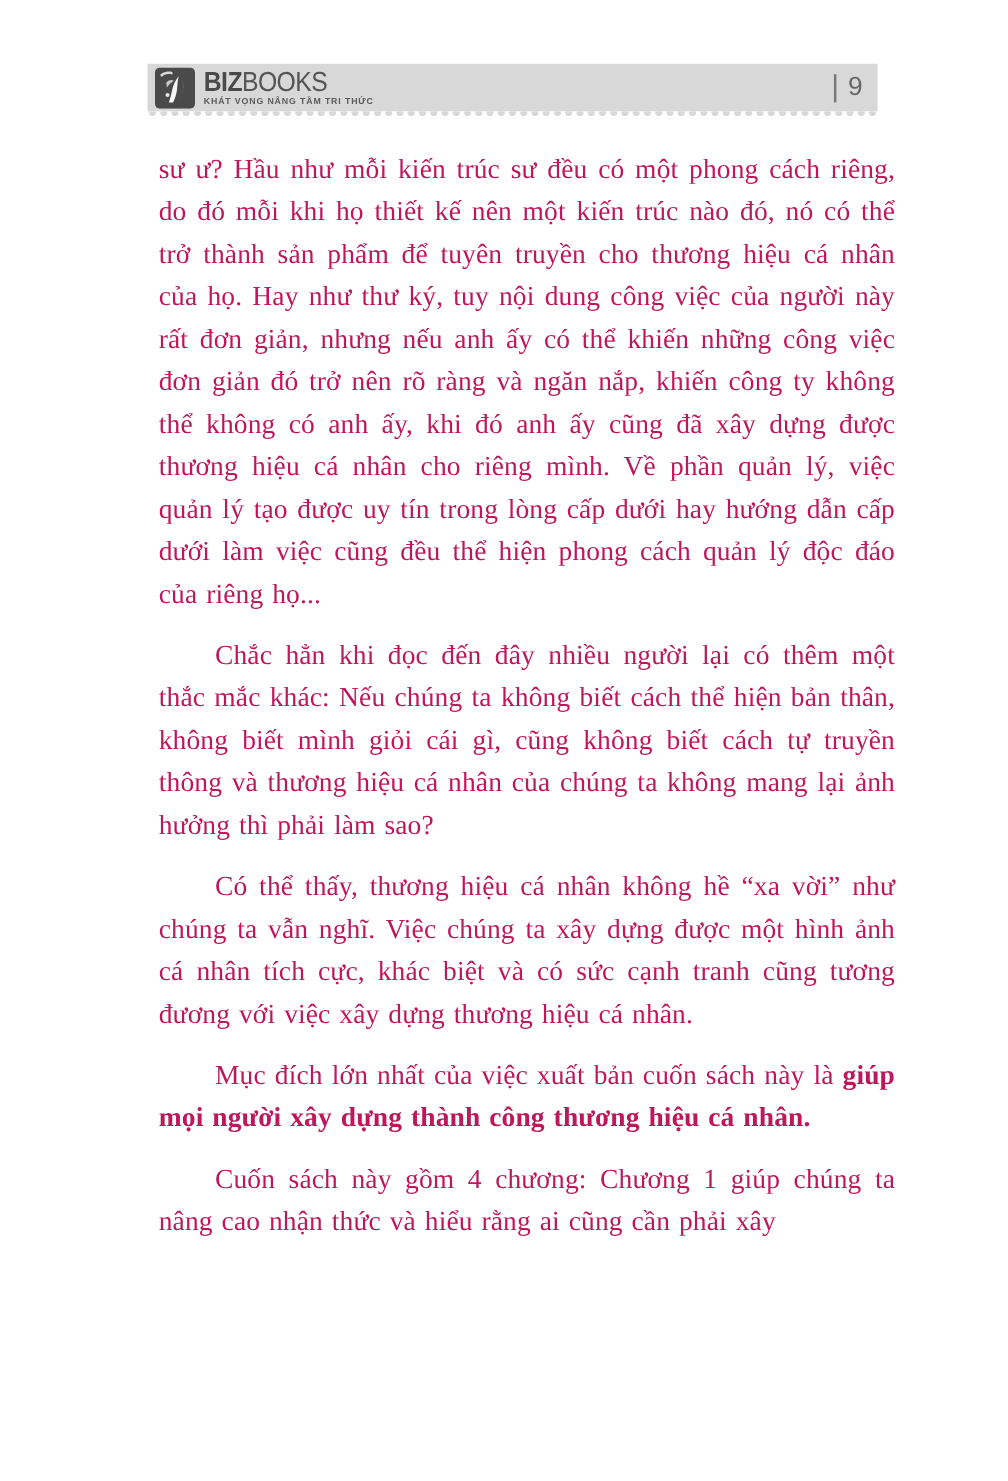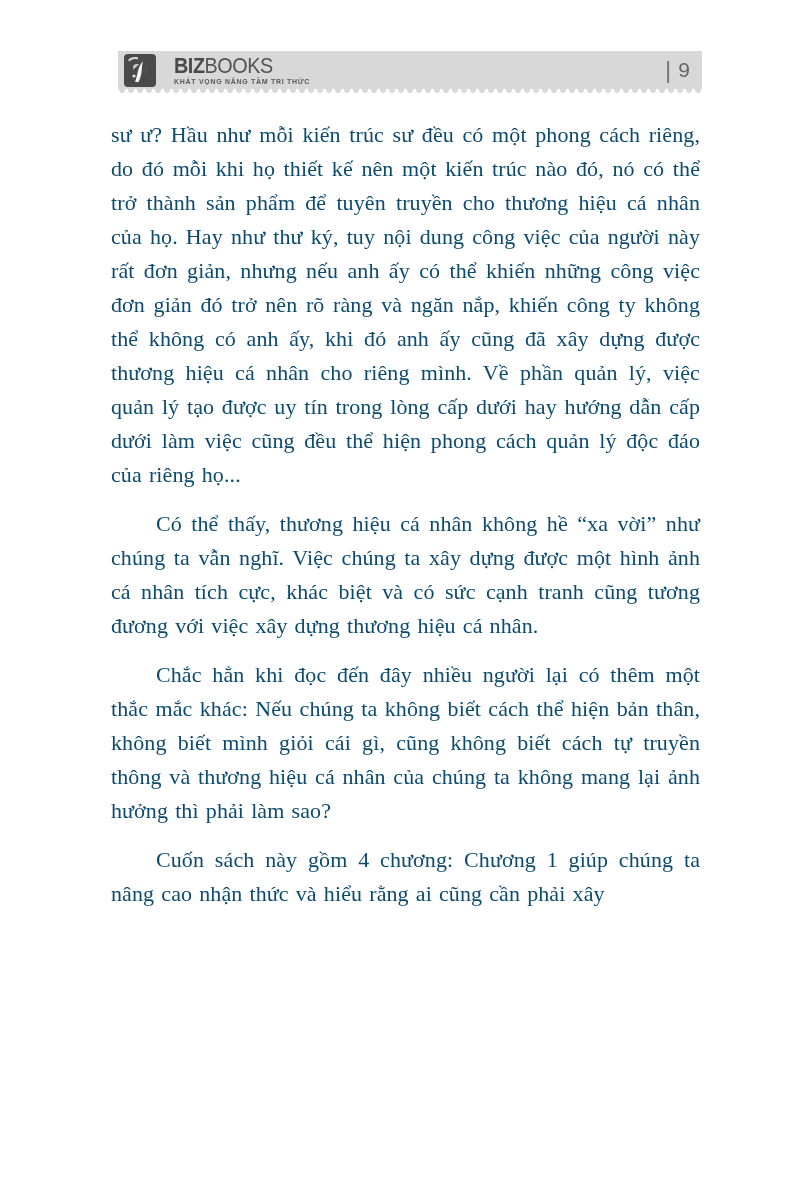--- a/index.html
+++ b/index.html
@@ -39,21 +39,21 @@
     background-size: 9px 6px;
     background-repeat: repeat-x;
   }
   .logo-icon {
     width: 32px;
     height: 33px;
     flex: 0 0 auto;
     display: block;
   }
   .brand-block {
-    margin-left: 18px;
+    margin-left: 7px;
     display: flex;
     flex-direction: column;
   }
   .brand-name {
     font-family: "Liberation Sans", "DejaVu Sans", sans-serif;
     font-size: 22px;
     line-height: 20px;
     color: #4a4a4a;
     letter-spacing: -0.5px;
     transform: scaleX(0.9);
@@ -86,24 +86,24 @@
     line-height: 24px;
   }
   .page-number .number {
     font-size: 21px;
     line-height: 24px;
   }
 
   
   .body-text {
     position: absolute;
-    left: 111px;
+    left: 127px;
     top: 118px;
     width: 589px;
-    color: #0c4a6e;
+    color: #be185d;
     font-size: 22px;
     line-height: 34px;
     text-align: justify;
     word-spacing: 1.5px;
     letter-spacing: 0.1px;
   }
   .body-text p {
     margin: 0 0 15px 0;
     text-indent: 45px;
   }
@@ -132,18 +132,19 @@
     </div>
     <div class="page-number">
       <span class="separator">|</span>
       <span class="number">9</span>
     </div>
   </div>
   <div class="header-perforation"></div>
 
   <div class="body-text" id="body-text">
       <p class="no-indent"><span>sư ư? Hầu như mỗi kiến trúc sư đều có một phong cách riêng, do đó mỗi khi họ thiết kế nên một kiến trúc nào đó, nó có thể trở thành sản phẩm để tuyên truyền cho thương hiệu cá nhân của họ. Hay như thư ký, tuy nội dung công việc của người này rất đơn giản, nhưng nếu anh ấy có thể khiến những công việc đơn giản đó trở nên rõ ràng và ngăn nắp, khiến công ty không thể không có anh ấy, khi đó anh ấy cũng đã xây dựng được thương hiệu cá nhân cho riêng mình. Về phần quản lý, việc quản lý tạo được uy tín trong lòng cấp dưới hay hướng dẫn cấp dưới làm việc cũng đều thể hiện phong cách quản lý độc đáo của riêng họ...</span></p>
+      <p><span>Chắc hẳn khi đọc đến đây nhiều người lại có thêm một thắc mắc khác: Nếu chúng ta không biết cách thể hiện bản thân, không biết mình giỏi cái gì, cũng không biết cách tự truyền thông và thương hiệu cá nhân của chúng ta không mang lại ảnh hưởng thì phải làm sao?</span></p>
       <p><span>Có thể thấy, thương hiệu cá nhân không hề “xa vời” như chúng ta vẫn nghĩ. Việc chúng ta xây dựng được một hình ảnh cá nhân tích cực, khác biệt và có sức cạnh tranh cũng tương đương với việc xây dựng thương hiệu cá nhân.</span></p>
-      <p><span>Chắc hẳn khi đọc đến đây nhiều người lại có thêm một thắc mắc khác: Nếu chúng ta không biết cách thể hiện bản thân, không biết mình giỏi cái gì, cũng không biết cách tự truyền thông và thương hiệu cá nhân của chúng ta không mang lại ảnh hưởng thì phải làm sao?</span></p>
+      <p><span>Mục đích lớn nhất của việc xuất bản cuốn sách này là </span><span class="bold-run">giúp mọi người xây dựng thành công thương hiệu cá nhân.</span></p>
       <p><span>Cuốn sách này gồm 4 chương: Chương 1 giúp chúng ta nâng cao nhận thức và hiểu rằng ai cũng cần phải xây</span></p>
     </div>
 
 </div>
 
 </body></html>

